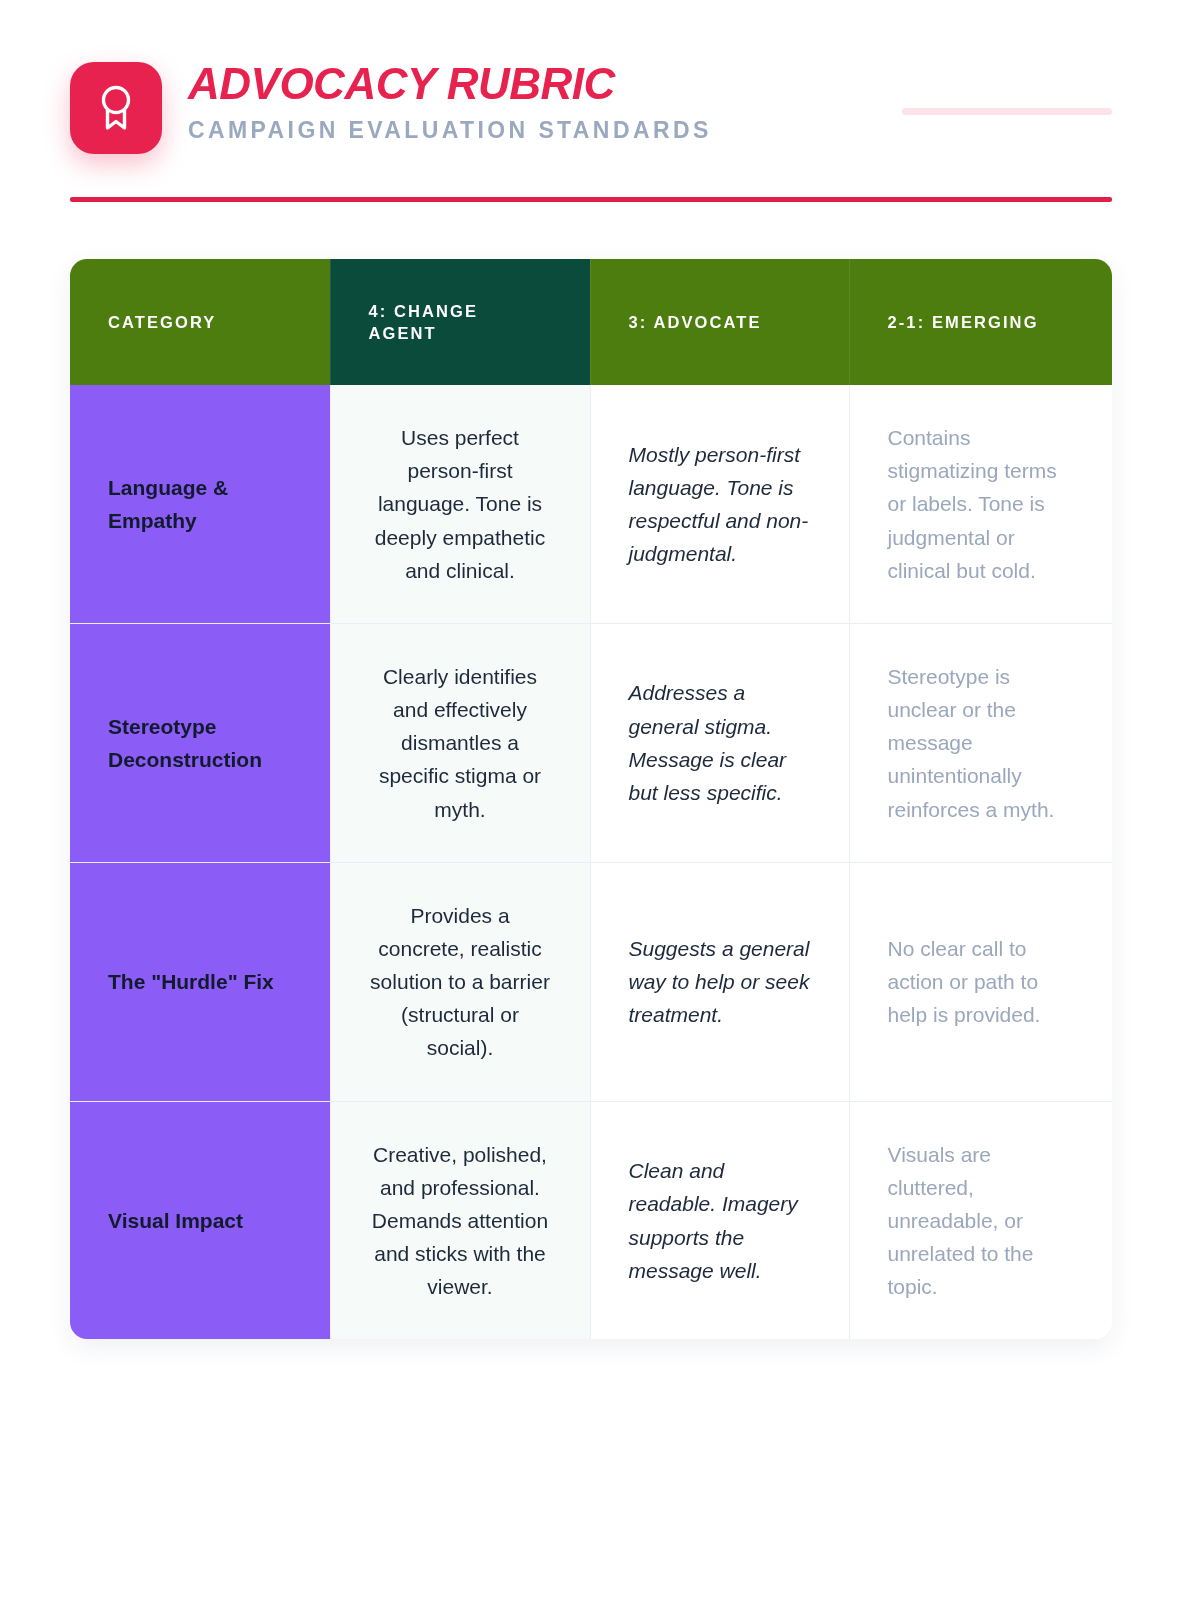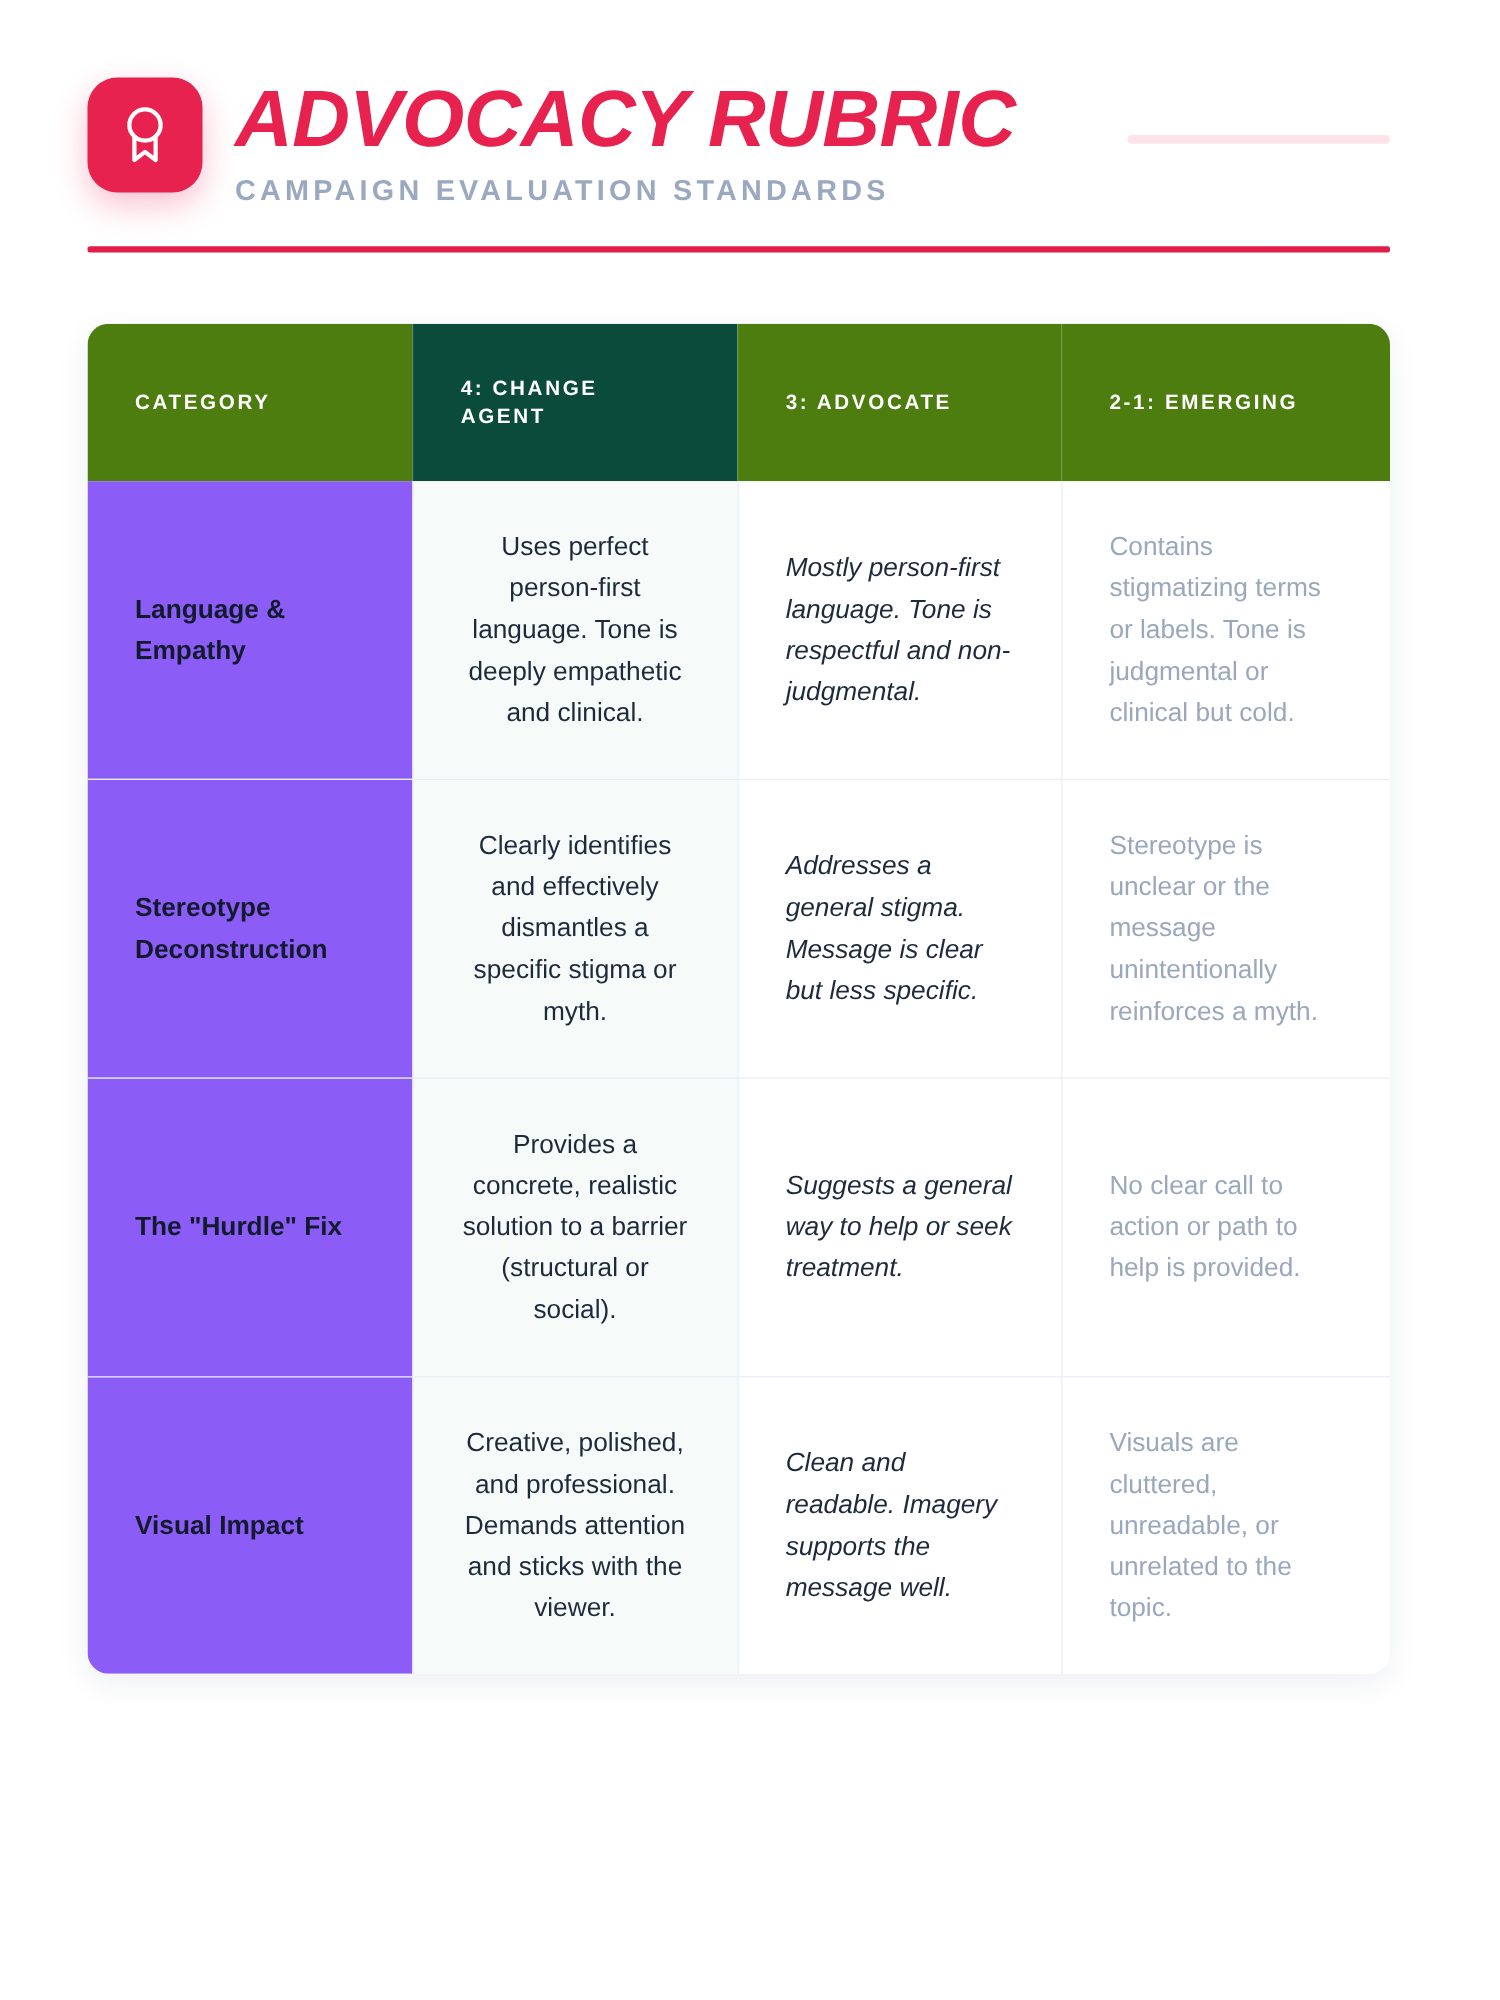--- a/index.html
+++ b/index.html
@@ -45,21 +45,21 @@
   }
   .logo-badge svg { display: block; }
 
   .title-block {
     position: absolute;
     left: 118px;
     top: 0px;
   }
 
   .main-title {
-    font-size: 64px;
+    font-size: 44px;
     font-weight: bold;
     font-style: italic;
     color: #e8224e;
     letter-spacing: -0.5px;
     line-height: 1.1;
     white-space: nowrap;
   }
 
   .sub-title {
     margin-top: 9px;

